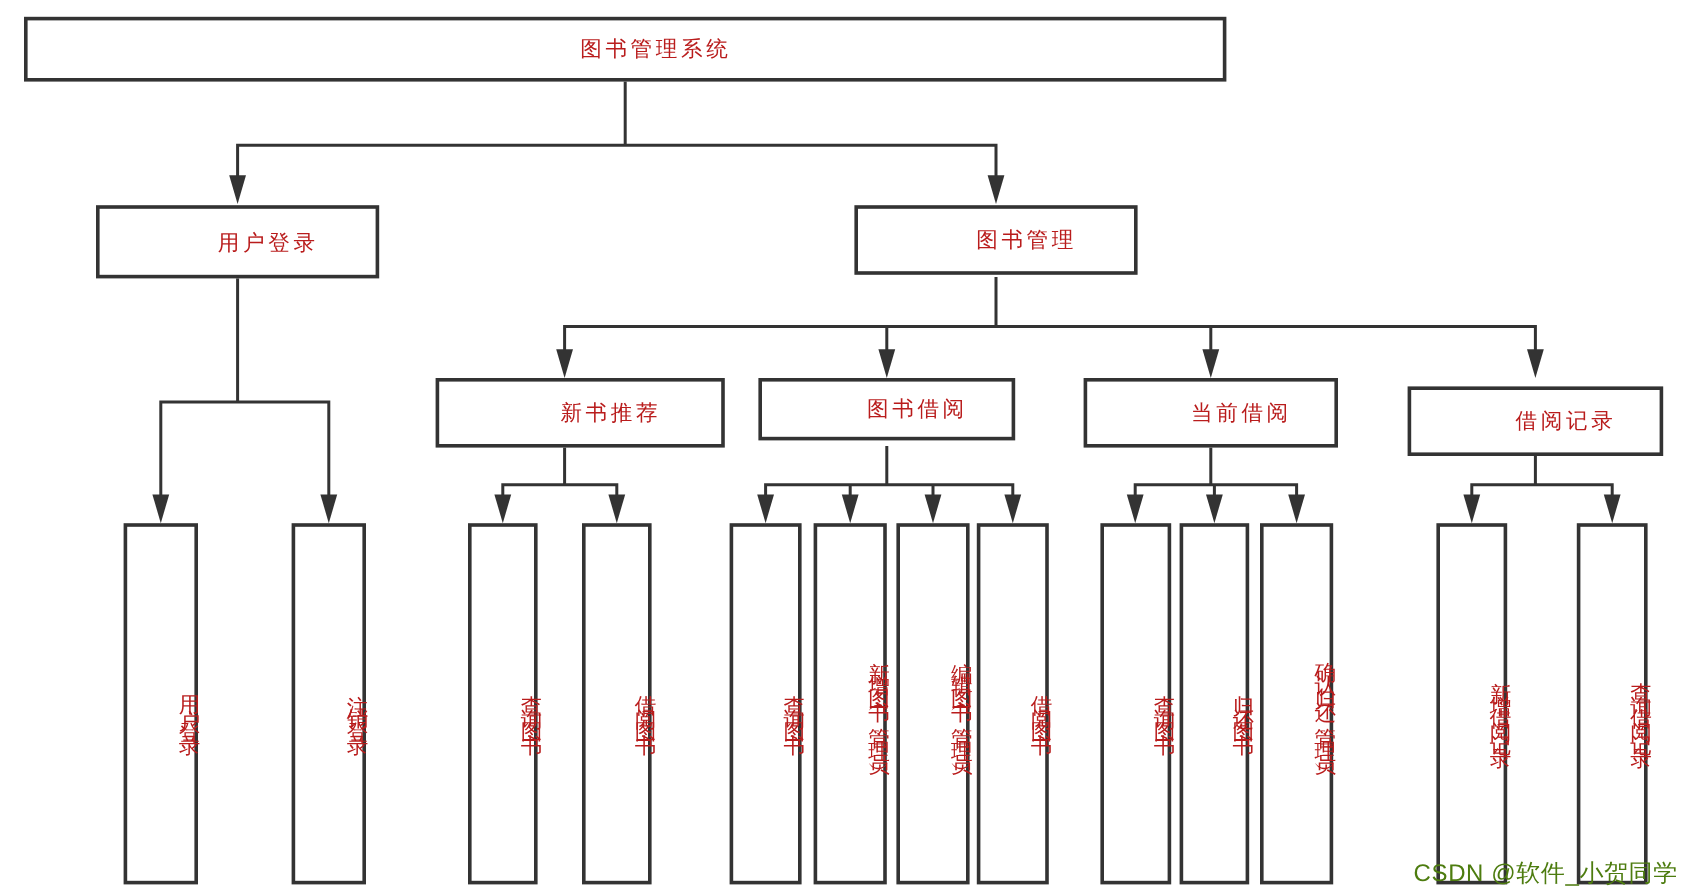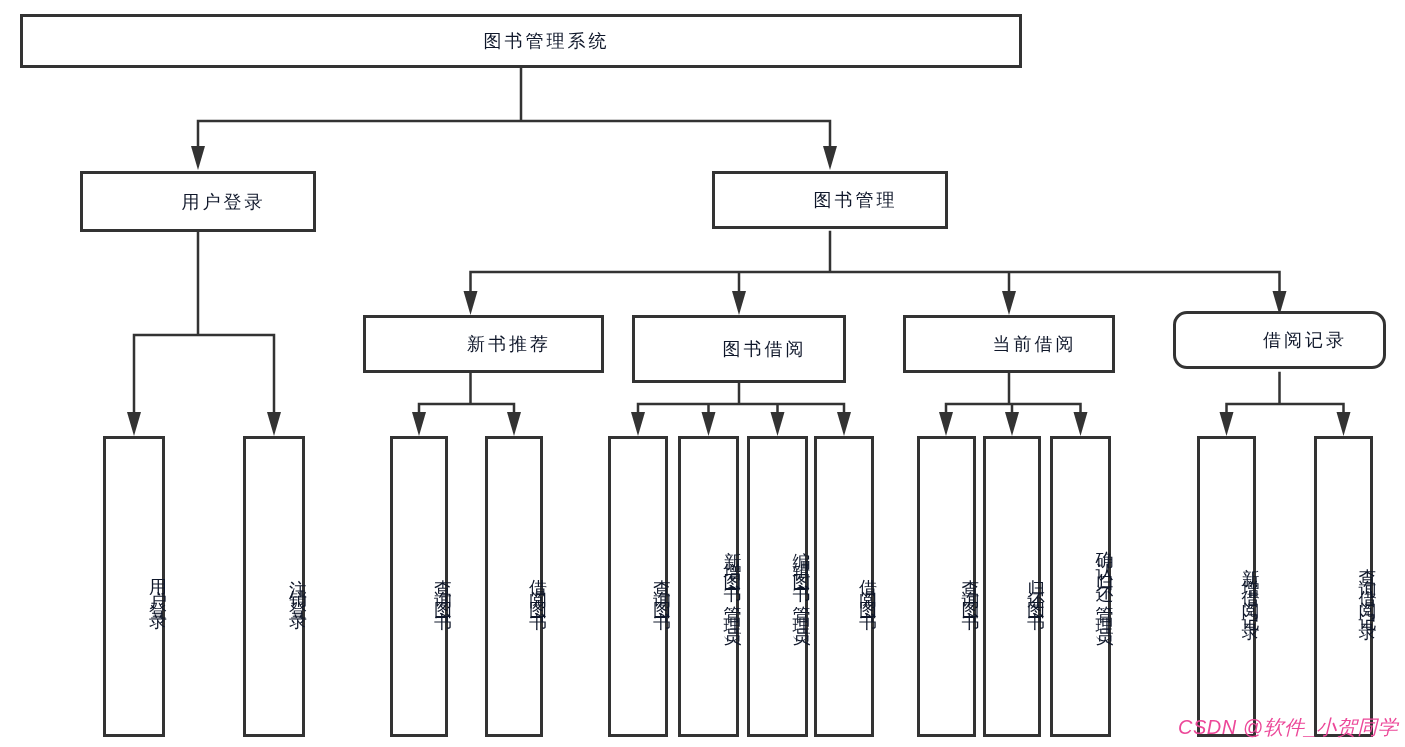--- a/index.html
+++ b/index.html
@@ -21,21 +21,21 @@
     width: 1405px; height: 747px;
   }
   .node {
     position: absolute;
     box-sizing: border-box;
     border: 3px solid #333333;
     background: #ffffff;
     display: flex;
     align-items: center;
     justify-content: center;
-    color: #0f172a;
+    color: #b91c1c;
     padding-left: 48px;
   }
   .node.h-label span {
     font-size: 18px;
     letter-spacing: 3px;
     white-space: nowrap;
     text-indent: 3px;
   }
   .node.v-label span {
     writing-mode: vertical-rl;
@@ -43,25 +43,24 @@
     font-size: 18px;
     letter-spacing: 11px;
     white-space: nowrap;
   }
   .watermark {
     position: absolute;
     left: 1178px;
     top: 714px;
     width: 227px;
     font-size: 20px;
-    color: #ec4899;
+    color: #4d7c0f;
     white-space: nowrap;
     z-index: 5;
     letter-spacing: 0.5px;
-    font-style: italic;
   }
 </style>
 </head>
 <body>
 
 <div class="stage">
 
   <svg class="connectors" viewBox="0 0 1405 747" xmlns="http://www.w3.org/2000/svg">
 
     <g stroke="#333333" stroke-width="2.5" fill="none" stroke-linecap="square">
@@ -133,27 +132,27 @@
   <div class="node h-label" style="left:80px; top:171px; width:236px; height:61px;">
     <span>用户登录</span>
   </div>
   <div class="node h-label" style="left:712px; top:171px; width:236px; height:58px;">
     <span>图书管理</span>
   </div>
 
   <div class="node h-label" style="left:363px; top:315px; width:241px; height:58px;">
     <span>新书推荐</span>
   </div>
-  <div class="node h-label" style="left:632px; top:315px; width:214px; height:68px;">
+  <div class="node h-label" style="left:632px; top:315px; width:214px; height:52px;">
     <span>图书借阅</span>
   </div>
   <div class="node h-label" style="left:903px; top:315px; width:212px; height:58px;text-align:right;">
     <span>当前借阅</span>
   </div>
-  <div class="node h-label" style="left:1173px; top:311px; width:213px; height:58px;border-radius:14px;">
+  <div class="node h-label" style="left:1173px; top:322px; width:213px; height:58px;">
     <span>借阅记录</span>
   </div>
 
   <div class="node v-label" style="left:103px; top:436px; width:62px; height:301px;">
     <span>用户登录</span>
   </div>
   <div class="node v-label" style="left:243px; top:436px; width:62px; height:301px;">
     <span>注销登录</span>
   </div>
 

